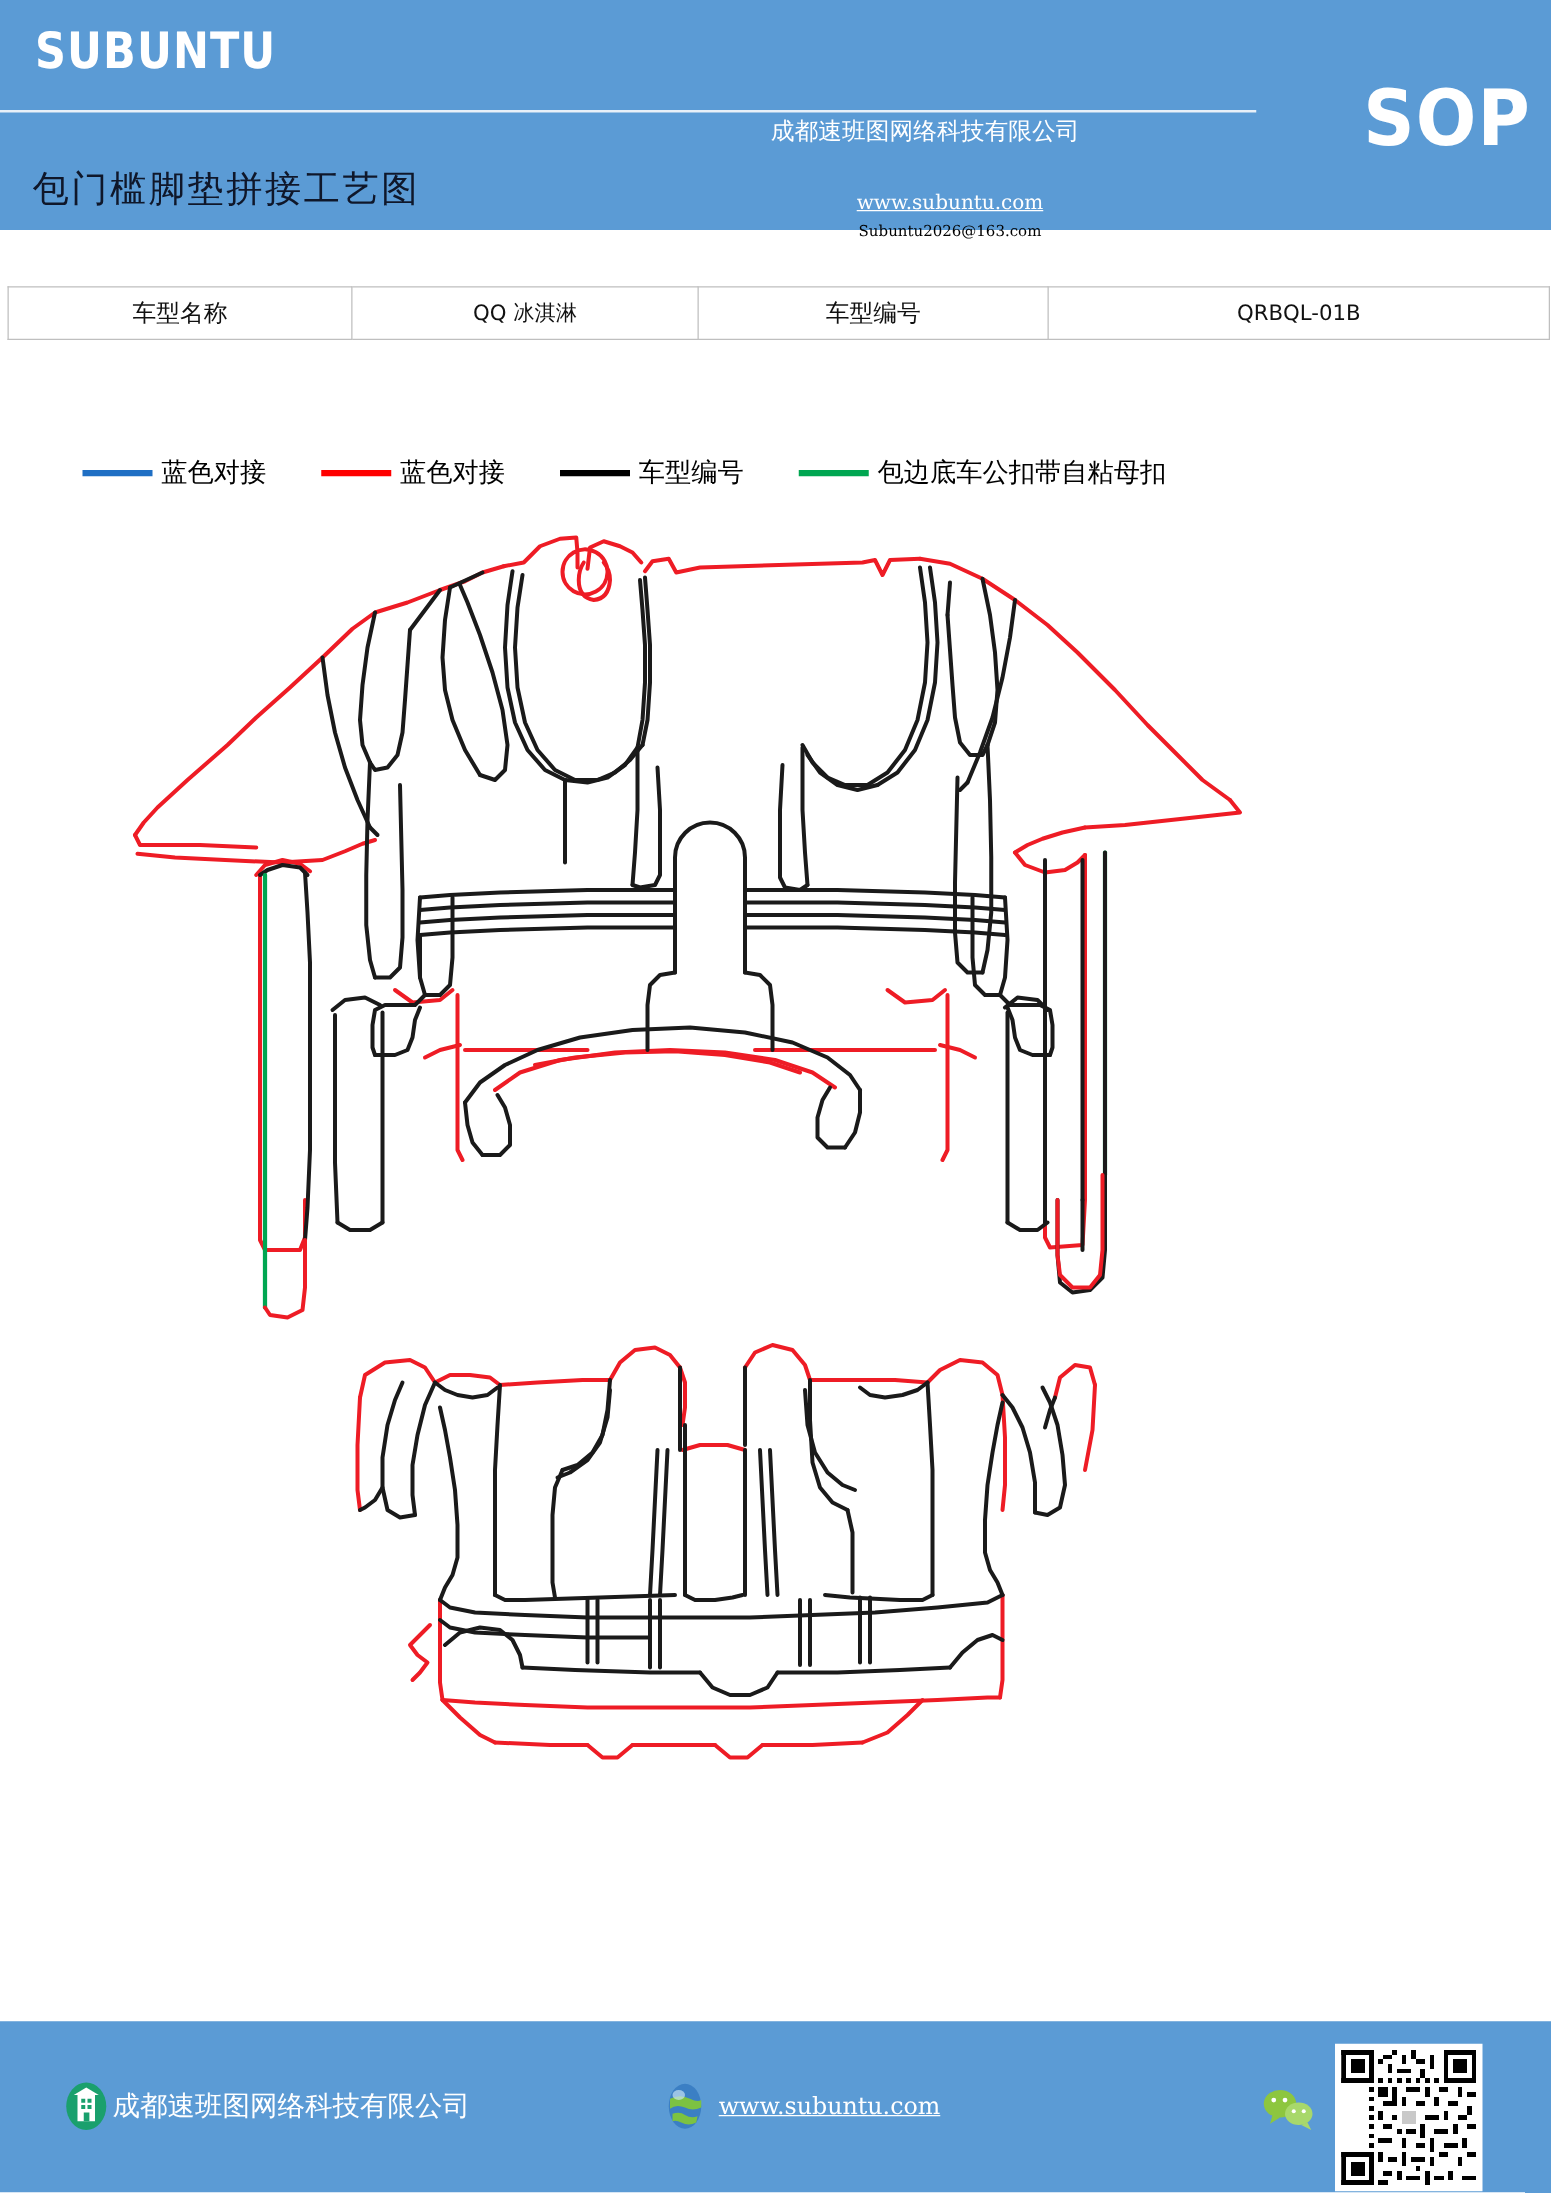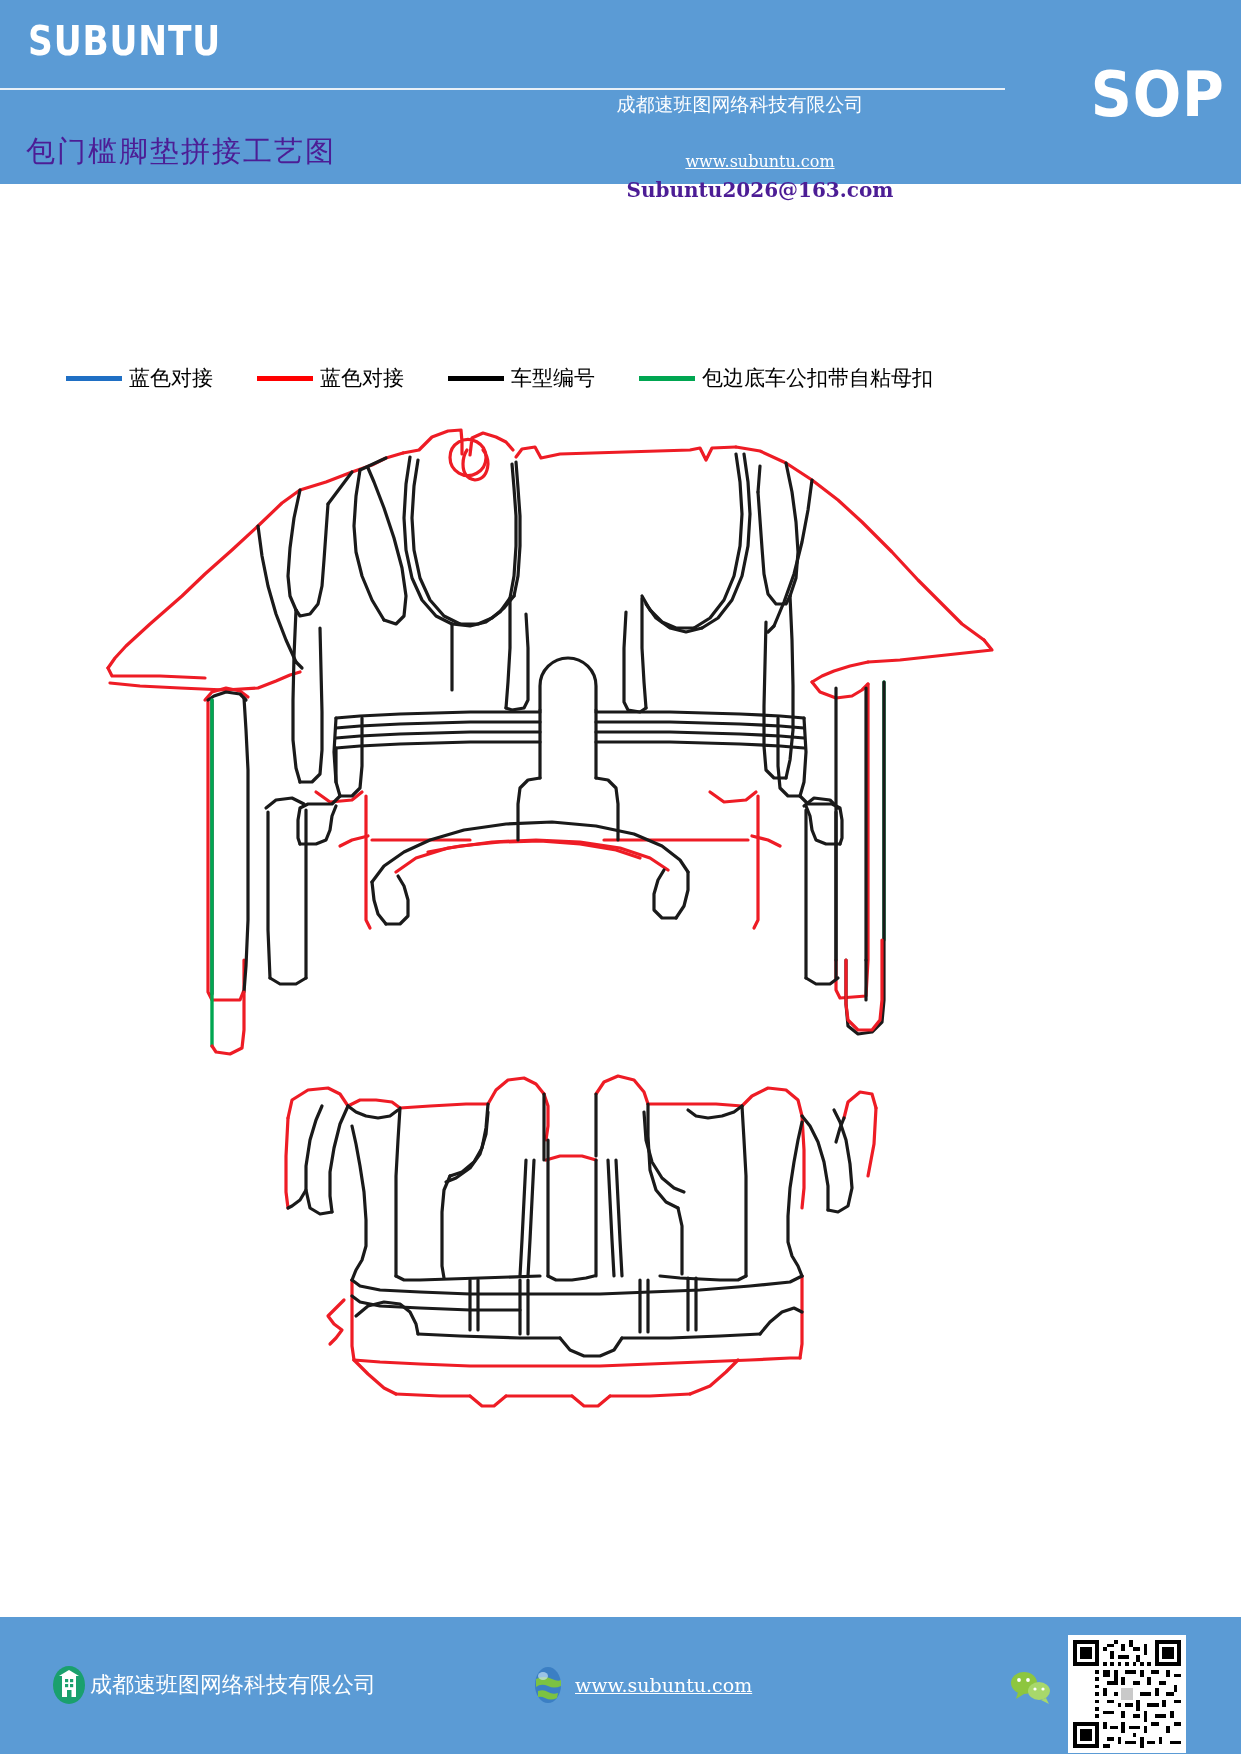--- a/index.html
+++ b/index.html
@@ -43,21 +43,21 @@
     top: 88px;
     width: 1005px;
     height: 2px;
     background: #e8f0f8;
   }
   .doc-title {
     position: absolute;
     left: 26px;
     top: 132px;
     font-size: 29px;
-    color: #4c1d95;
+    color: #0f172a;
     letter-spacing: 2px;
     white-space: nowrap;
   }
   .sop-mark {
     position: absolute;
     right: 16px;
     top: 58px;
     font-family: "DejaVu Sans", sans-serif;
     font-weight: bold;
     font-size: 62px;
@@ -88,24 +88,23 @@
     text-decoration: underline;
     white-space: nowrap;
   }
   .mail-line {
     position: absolute;
     left: 600px;
     top: 178px;
     width: 320px;
     text-align: center;
     font-family: "DejaVu Serif", serif;
-    font-size: 20px;
-    color: #4c1d95;
-    white-space: nowrap;
-    font-weight: bold;
+    font-size: 12px;
+    color: #000000;
+    white-space: nowrap;
   }
 
   
   .info-table {
     position: absolute;
     left: 6px;
     top: 229px;
     width: 1229px;
     border-collapse: collapse;
     table-layout: fixed;
@@ -244,20 +243,26 @@
   <div class="header-rule"></div>
   <div class="doc-title">包门槛脚垫拼接工艺图</div>
   <div class="sop-mark">SOP</div>
   <div class="company-line">成都速班图网络科技有限公司</div>
   <div class="site-line">www.subuntu.com</div>
   <div class="mail-line">Subuntu2026@163.com</div>
 </div>
 
 <table class="info-table">
   <tbody>
+    <tr>
+      <td class="col-a">车型名称</td>
+      <td class="col-b val">QQ 冰淇淋</td>
+      <td class="col-c">车型编号</td>
+      <td class="col-d val">QRBQL-01B</td>
+    </tr>
   </tbody>
 </table>
 
 <div class="legend">
   <div class="legend-item">
     <span class="legend-swatch" style="background:#1f6fc4"></span>
     <span class="legend-label">蓝色对接</span>
   </div>
   <div class="legend-item">
     <span class="legend-swatch" style="background:#ff0000"></span>

